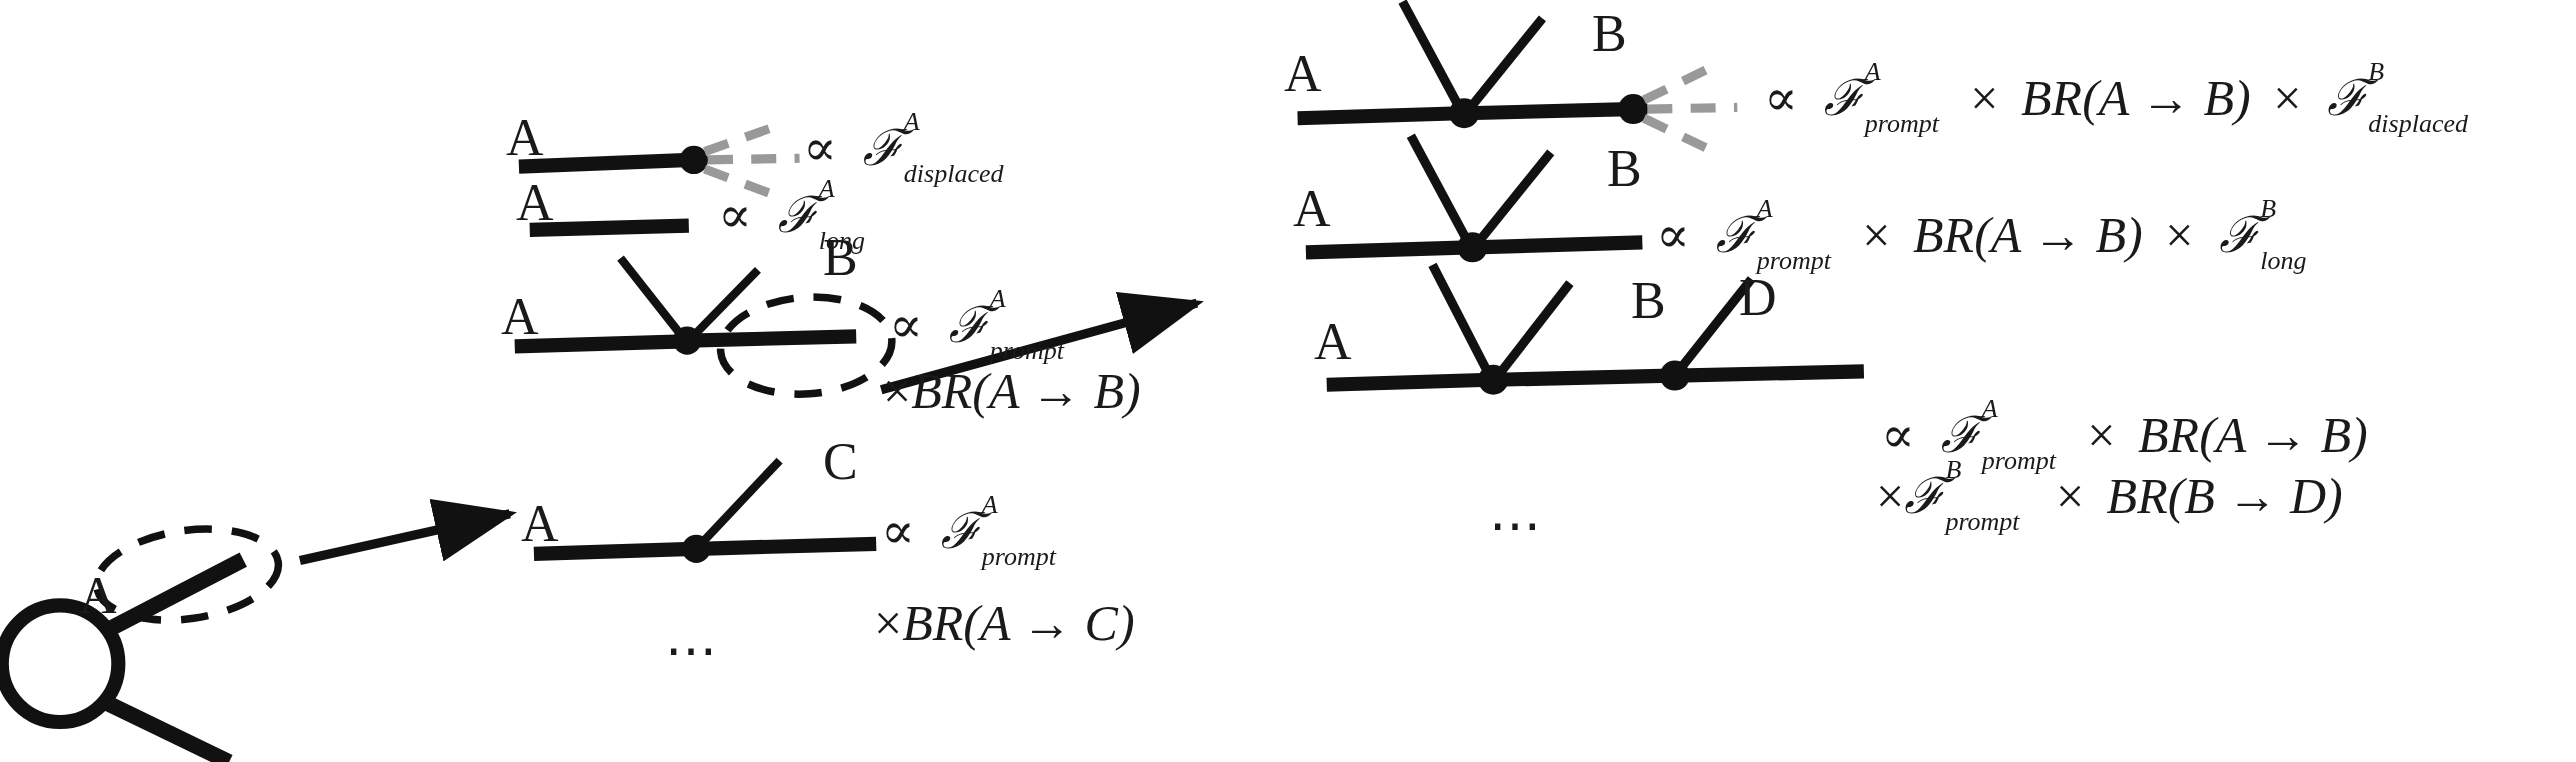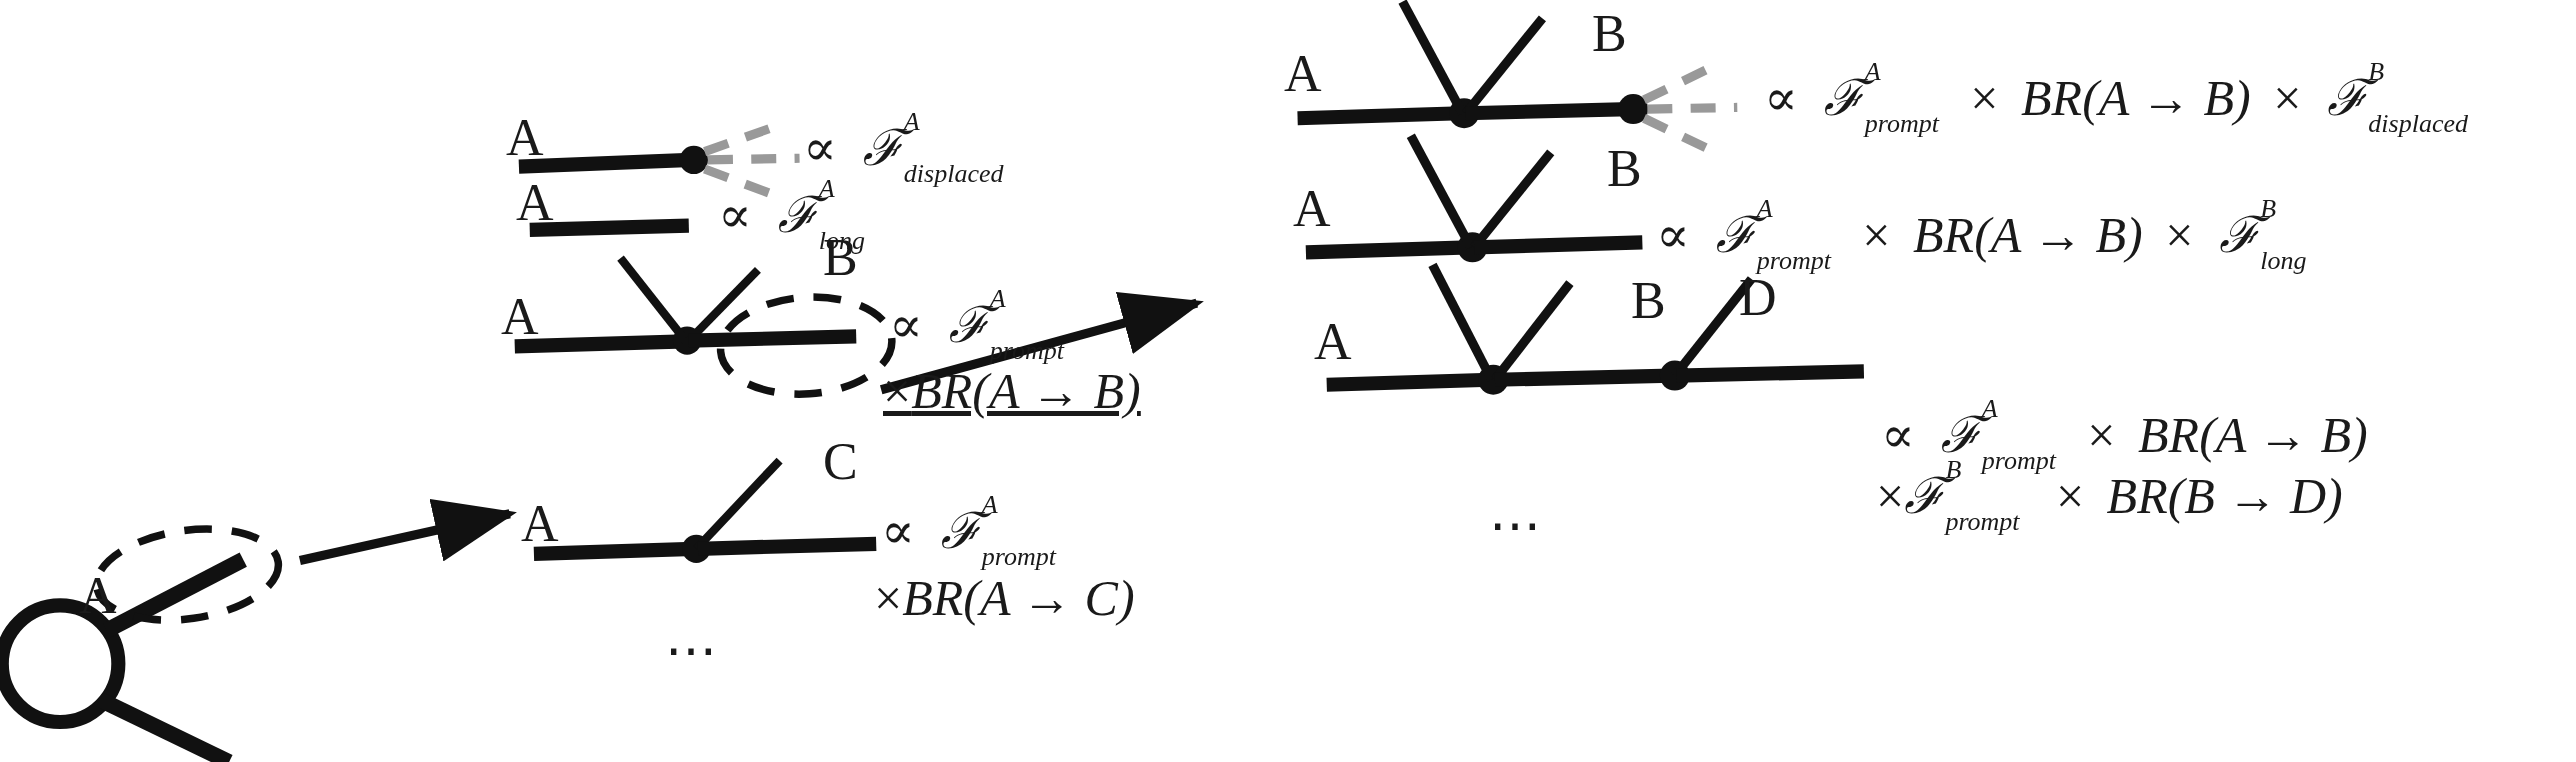--- a/index.html
+++ b/index.html
@@ -134,33 +134,33 @@
   </div>
 
   <div class="lbl particle-label" style="left:501px;top:291px;">A</div>
   <div class="lbl particle-label" style="left:823px;top:232px;">B</div>
   <div class="lbl formula" style="left:889px;top:300px;">
     <span class="op">∝</span>
     <span class="spacer" style="width:13.3px"></span><span class="supsub">
       <span class="base cal">ℱ</span><span class="sup">A</span><span class="sub">prompt</span>
     </span>
   </div>
-  <div class="lbl formula" style="left:883px;top:366px;text-decoration:underline;">
+  <div class="lbl formula" style="left:883px;top:366px;">
     <span class="op">×</span><span class="it">BR(A → B)</span>
   </div>
 
   <div class="lbl particle-label" style="left:521px;top:498px;">A</div>
   <div class="lbl particle-label" style="left:823px;top:436px;">C</div>
   <div class="lbl formula" style="left:881px;top:506px;">
     <span class="op">∝</span>
     <span class="spacer" style="width:13.3px"></span><span class="supsub">
       <span class="base cal">ℱ</span><span class="sup">A</span><span class="sub">prompt</span>
     </span>
   </div>
-  <div class="lbl formula" style="left:874px;top:573px;">
+  <div class="lbl formula" style="left:874px;top:598px;">
     <span class="op">×</span><span class="it">BR(A → C)</span>
   </div>
 
   <div class="lbl ellipsis" style="left:665px;top:625px;">⋯</div>
 
   <div class="lbl particle-label" style="left:1284px;top:48px;">A</div>
   <div class="lbl particle-label" style="left:1592px;top:8.3px;">B</div>
   <div class="lbl formula" style="left:1764px;top:73px;">
     <span class="op">∝</span>
     <span class="spacer" style="width:13.3px"></span><span class="supsub">

